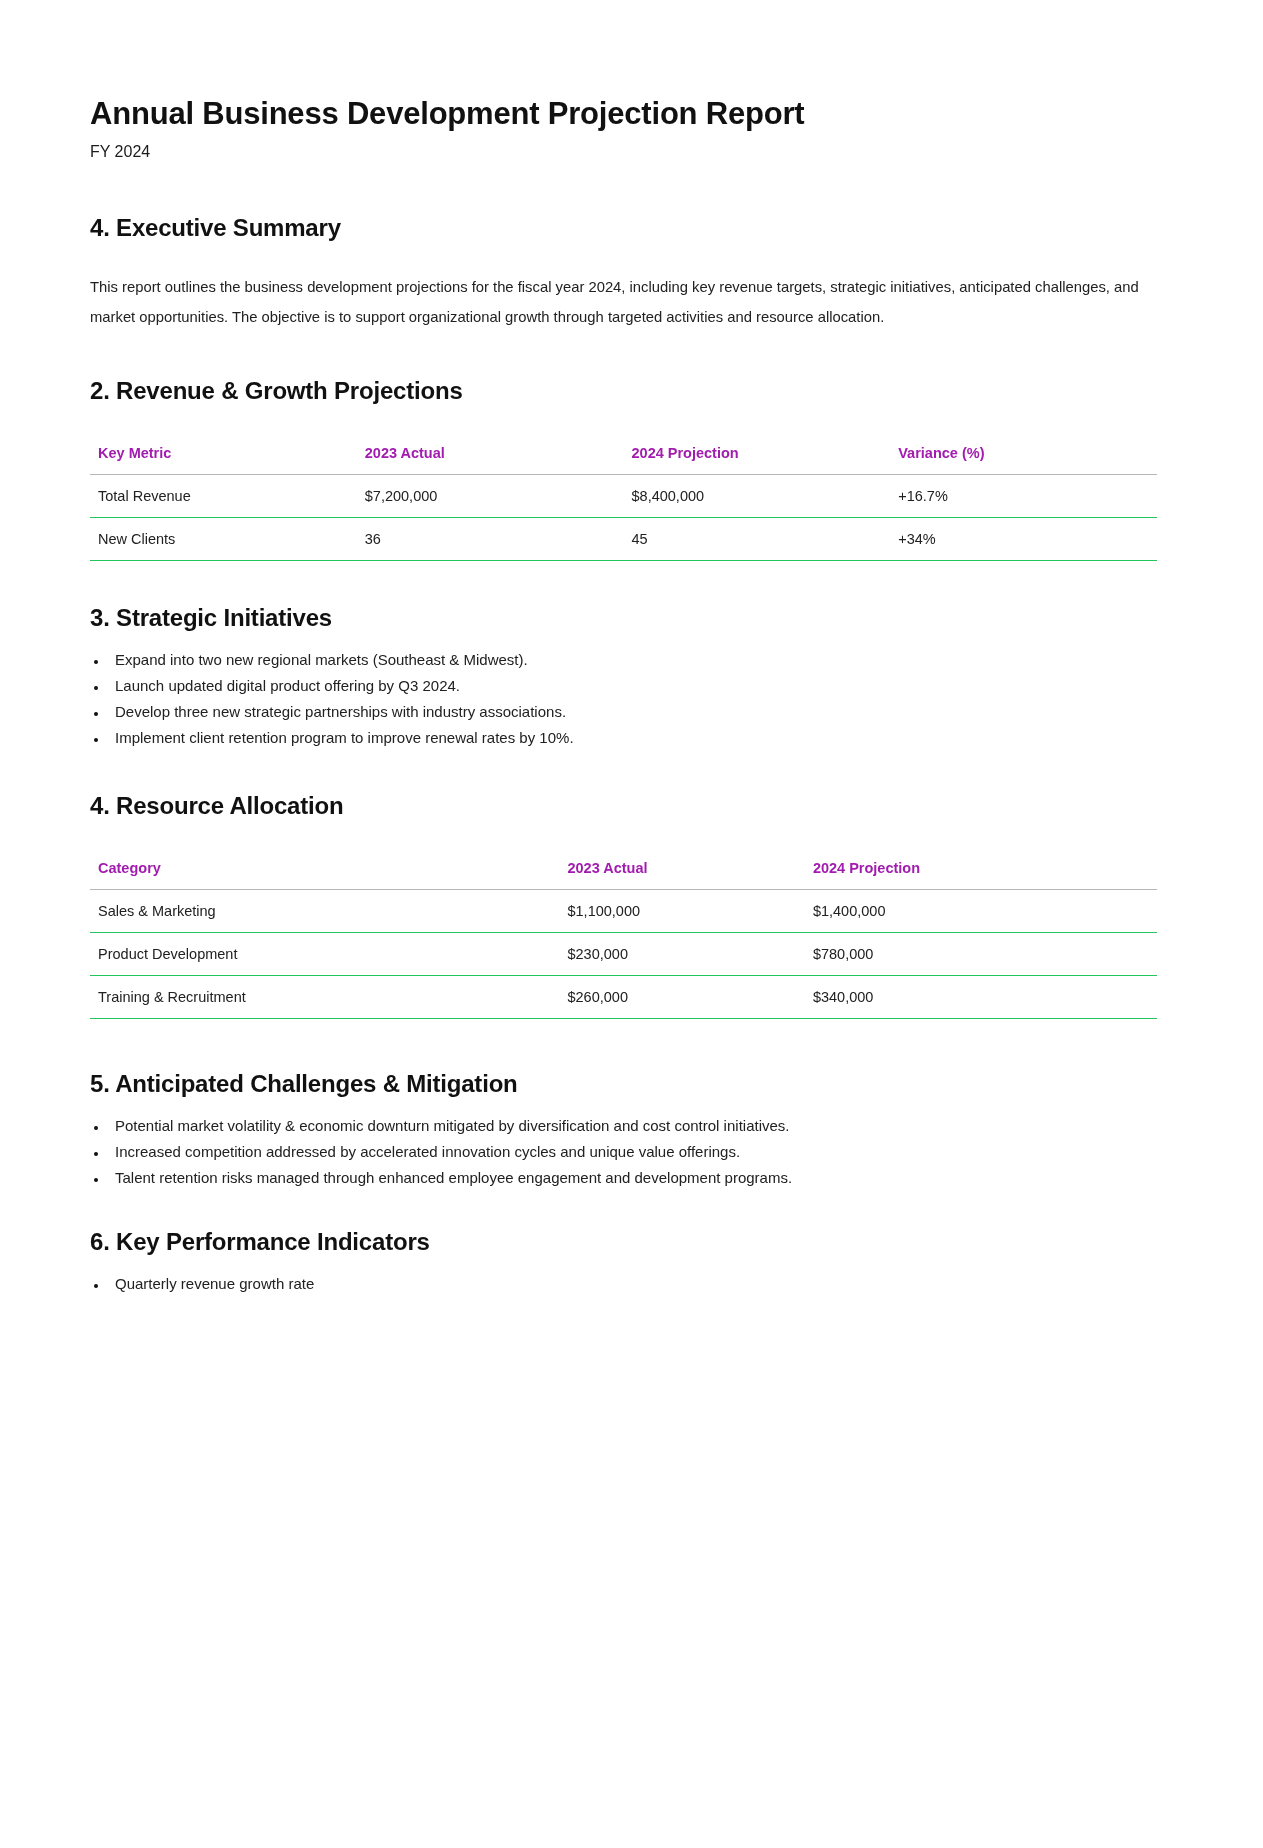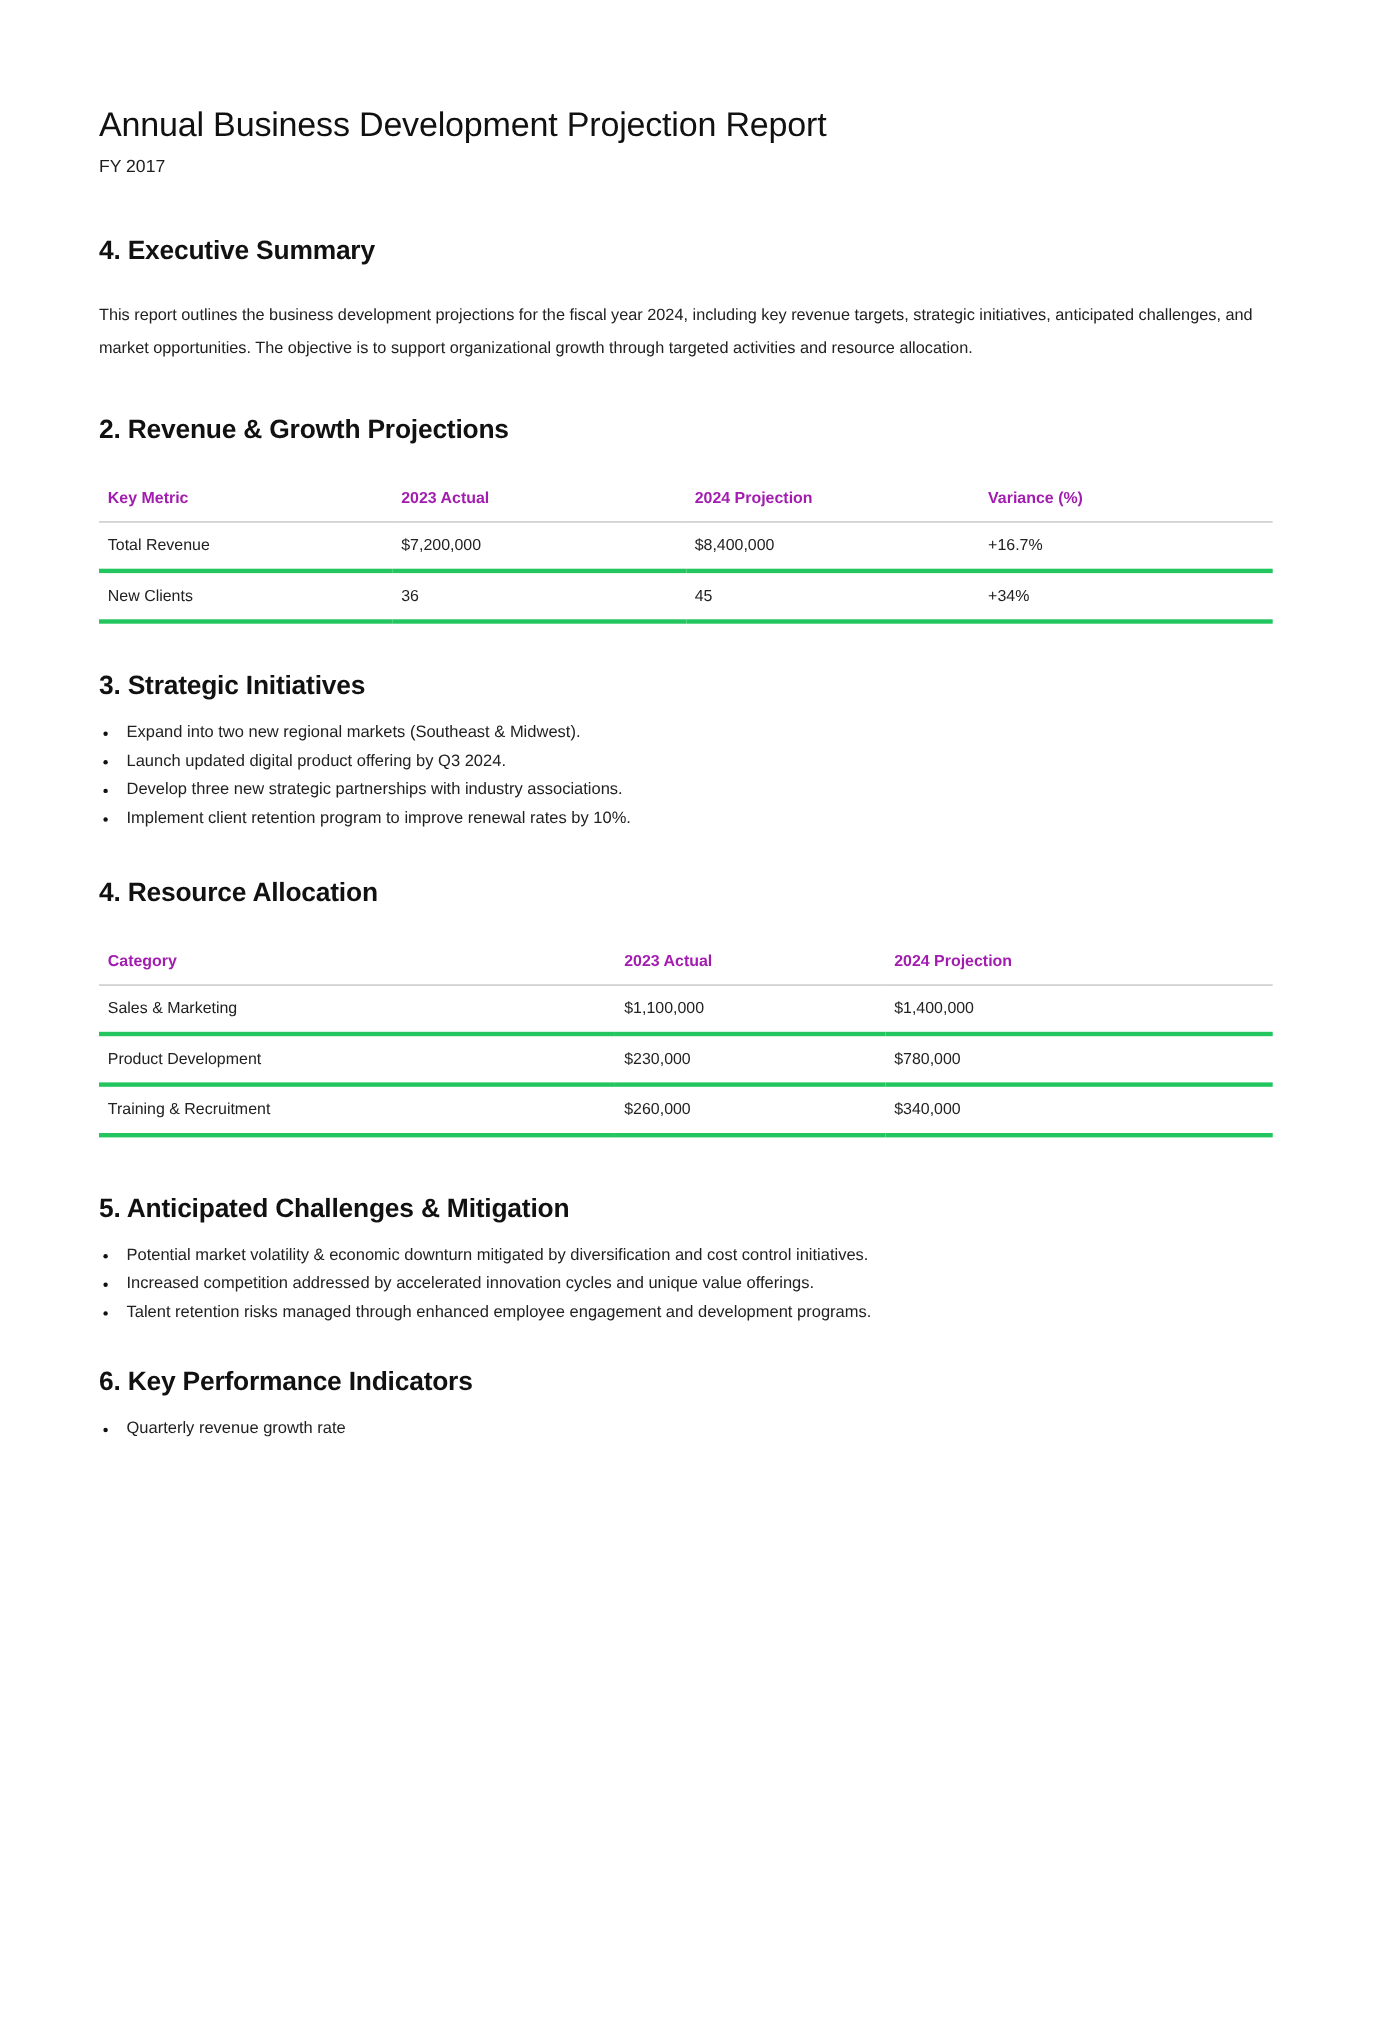--- a/index.html
+++ b/index.html
@@ -19,21 +19,21 @@
     width: 1263px;
     height: 1306px;          
     overflow: hidden;
     padding: 95px 106px 0 90px;
     background: #ffffff;
   }
   h1 {
     margin: 0 0 9px 0;
     font-size: 31px;
     line-height: 1.2;
-    font-weight: 400;
+    font-weight: 700;
     color: #111111;
     letter-spacing: -0.2px;
   }
   .subtitle {
     margin: 0;
     font-size: 16px;
     line-height: 21px;
     color: #1c1c1c;
   }
   h2 {
@@ -68,21 +68,21 @@
     text-align: left;
     font-weight: 700;
     padding: 12px 8px;
     line-height: 18px;
     border-bottom: 1px solid #b6b6b6;
     color: #a21caf;
   }
   table.tbl td {
     padding: 12px 8px;
     line-height: 18px;
-    border-bottom: 4px solid #22c55e;
+    border-bottom: 1px solid #22c55e;
   }
   ul.bullets {
     margin: 14px 0 0 0;
     padding-left: 18px;
     font-size: 15px;
     line-height: 26px;
     color: #212121;
   }
   ul.bullets li {
     margin: 0;
@@ -92,21 +92,21 @@
     color: #111111;
     font-size: 12px;
   }
 </style>
 </head>
 <body>
 
 <div class="page">
 
   <h1>Annual Business Development Projection Report</h1>
-  <p class="subtitle">FY 2017</p>
+  <p class="subtitle">FY 2024</p>
 
   <h2 class="mt-s1">4. Executive Summary</h2>
   <p class="body">This report outlines the business development projections for the fiscal year 2024, including key revenue targets, strategic initiatives, anticipated challenges, and market opportunities. The objective is to support organizational growth through targeted activities and resource allocation.</p>
 
   <h2 class="mt-s2">2. Revenue &amp; Growth Projections</h2>
   <table class="tbl">
     <colgroup>
       <col style="width:25%">
         <col style="width:25%">
         <col style="width:25%">

